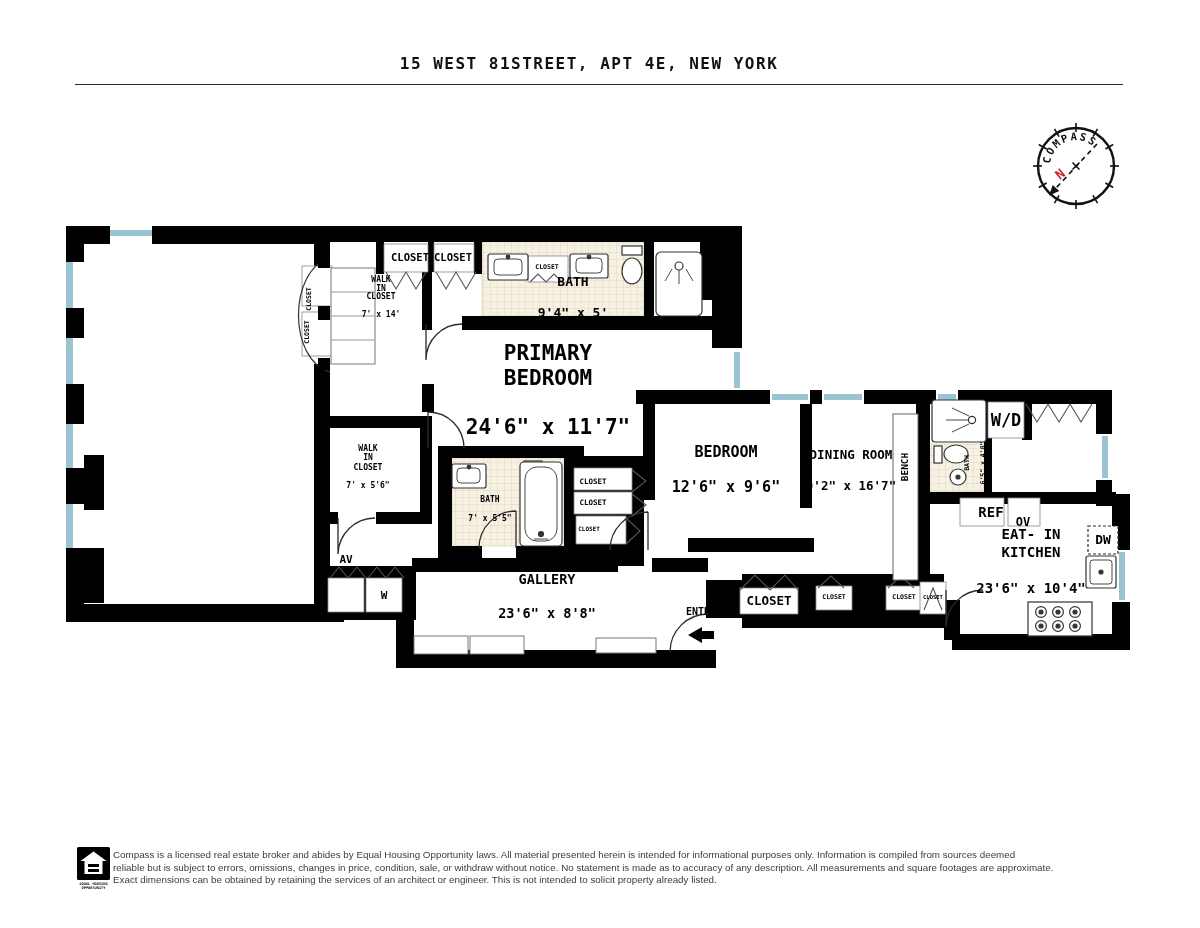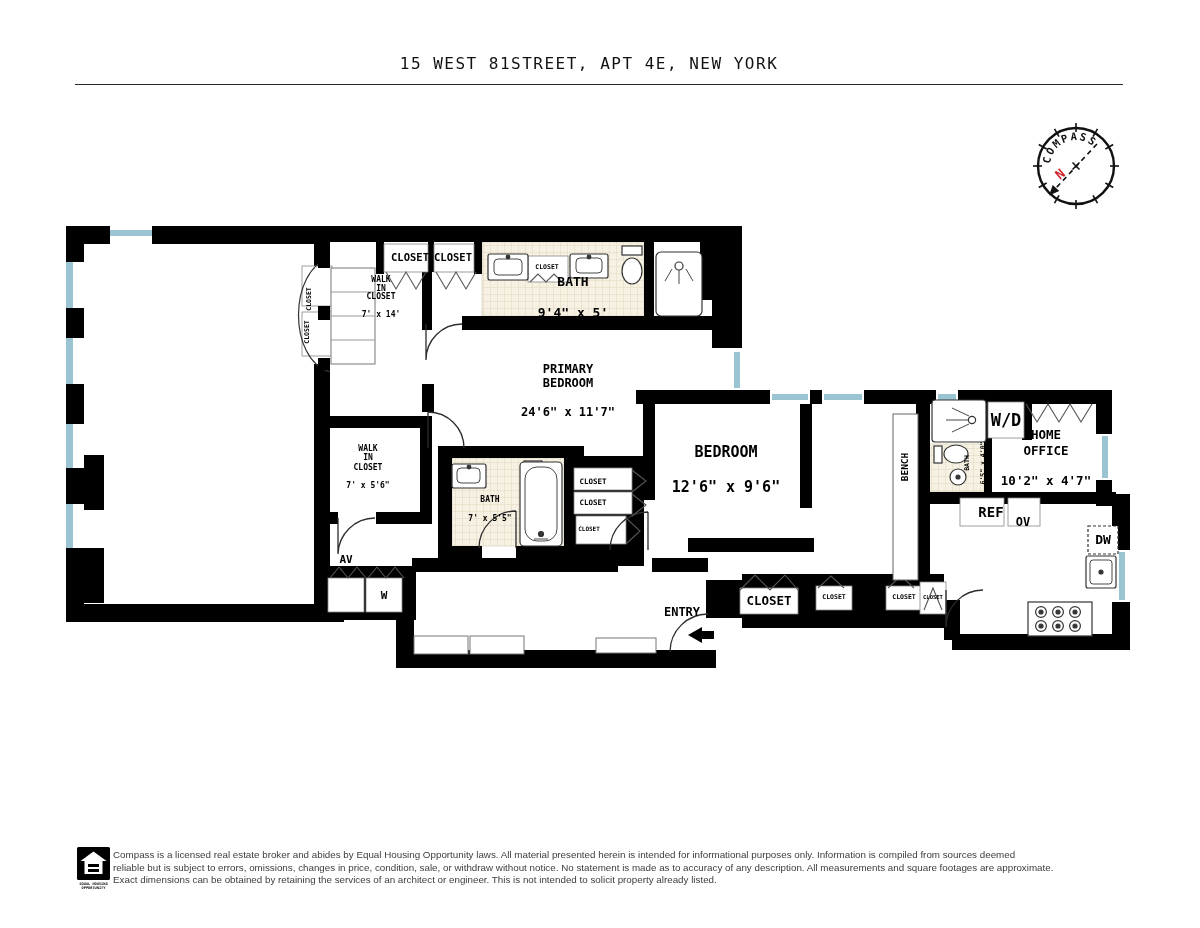--- a/index.html
+++ b/index.html
@@ -1,20 +1,20 @@
 <!DOCTYPE html>
 <html><head>
 <meta charset="utf-8">
 <style>
   html,body{margin:0;padding:0;background:#fff;}
   #stage{position:relative;width:1200px;height:928px;background:#fff;overflow:hidden;
          font-family:"DejaVu Sans Mono",monospace;}
   #plan-svg{position:absolute;left:0;top:0;}
   .title{position:absolute;left:589px;top:63px;transform:translate(-50%,-50%);
-         font-size:16px;letter-spacing:1.5px;font-weight:400;color:#111;white-space:nowrap;}
+         font-size:16px;letter-spacing:1.5px;font-weight:700;color:#111;white-space:nowrap;}
   .rule{position:absolute;left:75px;top:84px;width:1048px;height:1px;background:#2b2b2b;}
   .lbl{position:absolute;transform:translate(-50%,-50%);text-align:center;color:#000;
        font-family:"DejaVu Sans Mono",monospace;font-weight:700;white-space:pre-line;line-height:1.2;}
   .lbl .dm{font-weight:700;}
   .v{transform:translate(-50%,-50%) rotate(-90deg);}
   .footer-text{position:absolute;left:113px;top:849px;width:1020px;
        font-family:"Liberation Sans",sans-serif;font-size:9.8px;line-height:1.28;
        color:#3c3c3c;white-space:pre-line;}
   .eho{position:absolute;left:77px;top:847px;}
   .compass{position:absolute;left:1031px;top:121px;}
@@ -269,21 +269,21 @@
 
   <div class="lbl" style="left:410px;top:257px;font-size:10.5px">CLOSET</div>
   <div class="lbl" style="left:453px;top:257px;font-size:10.5px">CLOSET</div>
   <div class="lbl" style="left:547px;top:268px;font-size:6.5px">CLOSET</div>
 
   <div class="lbl" style="left:573px;top:297px;font-size:13px;line-height:1.2">
     <div>BATH</div>
     <div class="dm">9'4" x 5'</div>
   </div>
 
-  <div class="lbl" style="left:568px;top:390px;font-size:12px;line-height:1.18">
+  <div class="lbl" style="left:548px;top:390px;font-size:21px;line-height:1.18">
     <div>PRIMARY
 BEDROOM</div>
     <div class="dm">24'6" x 11'7"</div>
   </div>
 
   <div class="lbl" style="left:368px;top:467px;font-size:8px;line-height:1.15">
     <div>WALK
 IN
 CLOSET</div>
     <div class="dm">7' x 5'6"</div>
@@ -296,44 +296,52 @@
 
   <div class="lbl" style="left:593px;top:481px;font-size:7.5px">CLOSET</div>
   <div class="lbl" style="left:593px;top:502px;font-size:7.5px">CLOSET</div>
   <div class="lbl" style="left:589px;top:529px;font-size:6px">CLOSET</div>
 
   <div class="lbl" style="left:726px;top:470px;font-size:15px;line-height:1.18">
     <div>BEDROOM</div>
     <div class="dm">12'6" x 9'6"</div>
   </div>
 
+  <div class="lbl" style="left:851px;top:470px;font-size:12.5px;line-height:1.25">
+    <div>DINING ROOM</div>
+    <div class="dm">9'2" x 16'7"</div>
+  </div>
 
   <div class="lbl v" style="left:905px;top:467px;font-size:9.5px">BENCH</div>
 
   <div class="lbl" style="left:1006px;top:420px;font-size:17px">W/D</div>
 
-  <div class="lbl" style="left:1046px;top:458px;font-size:12.5px;line-height:1.22">
-    <div>HOME
-OFFICE</div>
-    <div class="dm">10'2" x 4'7"</div>
-  </div>
 
   <div class="lbl v" style="left:975px;top:463px;font-size:6.5px;line-height:1.25">
     <div>BATH</div>
     <div class="dm">6'5" x 4'0"</div>
   </div>
 
   <div class="lbl" style="left:991px;top:512px;font-size:14px">REF</div>
   <div class="lbl" style="left:1023px;top:522px;font-size:12px">OV</div>
 
+  <div class="lbl" style="left:1031px;top:562px;font-size:14px;line-height:1.28">
+    <div>EAT- IN
+KITCHEN</div>
+    <div class="dm">23'6" x 10'4"</div>
+  </div>
 
   <div class="lbl" style="left:1103px;top:540px;font-size:13px">DW</div>
 
-
-  <div class="lbl" style="left:682px;top:612px;font-size:12px">ENTRY</div>
+  <div class="lbl" style="left:547px;top:596px;font-size:13.5px;line-height:1.25">
+    <div>GALLERY</div>
+    <div class="dm">23'6" x 8'8"</div>
+  </div>
+
+  <div class="lbl" style="left:701px;top:612px;font-size:10px">ENTRY</div>
 
   <div class="lbl" style="left:346px;top:560px;font-size:11px">AV</div>
   <div class="lbl" style="left:384px;top:596px;font-size:11px">W</div>
 
   <div class="lbl" style="left:769px;top:600px;font-size:12.5px">CLOSET</div>
   <div class="lbl" style="left:834px;top:598px;font-size:6.5px">CLOSET</div>
   <div class="lbl" style="left:904px;top:598px;font-size:6.5px">CLOSET</div>
   <div class="lbl" style="left:933px;top:597px;font-size:5.5px">CLOSET</div>
 
   <div class="lbl v" style="left:310px;top:299px;font-size:6.5px">CLOSET</div>

